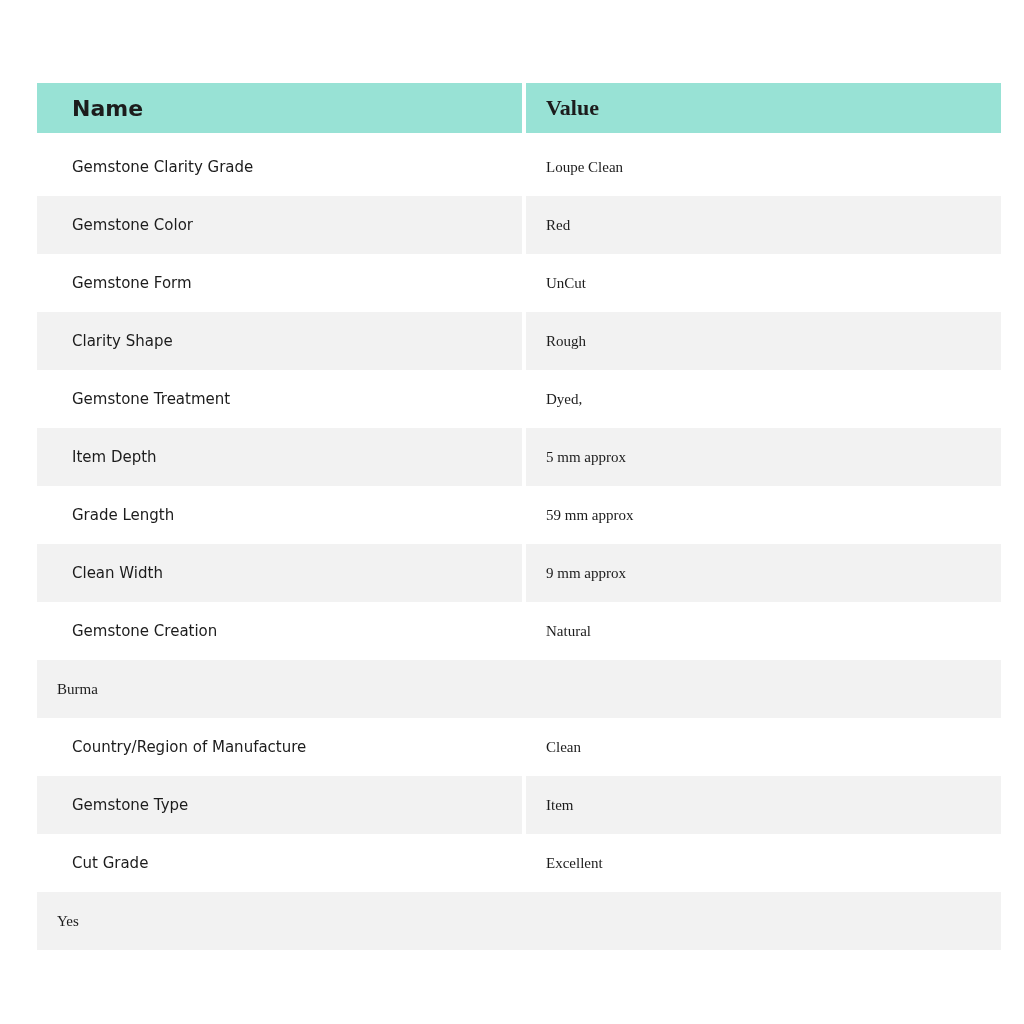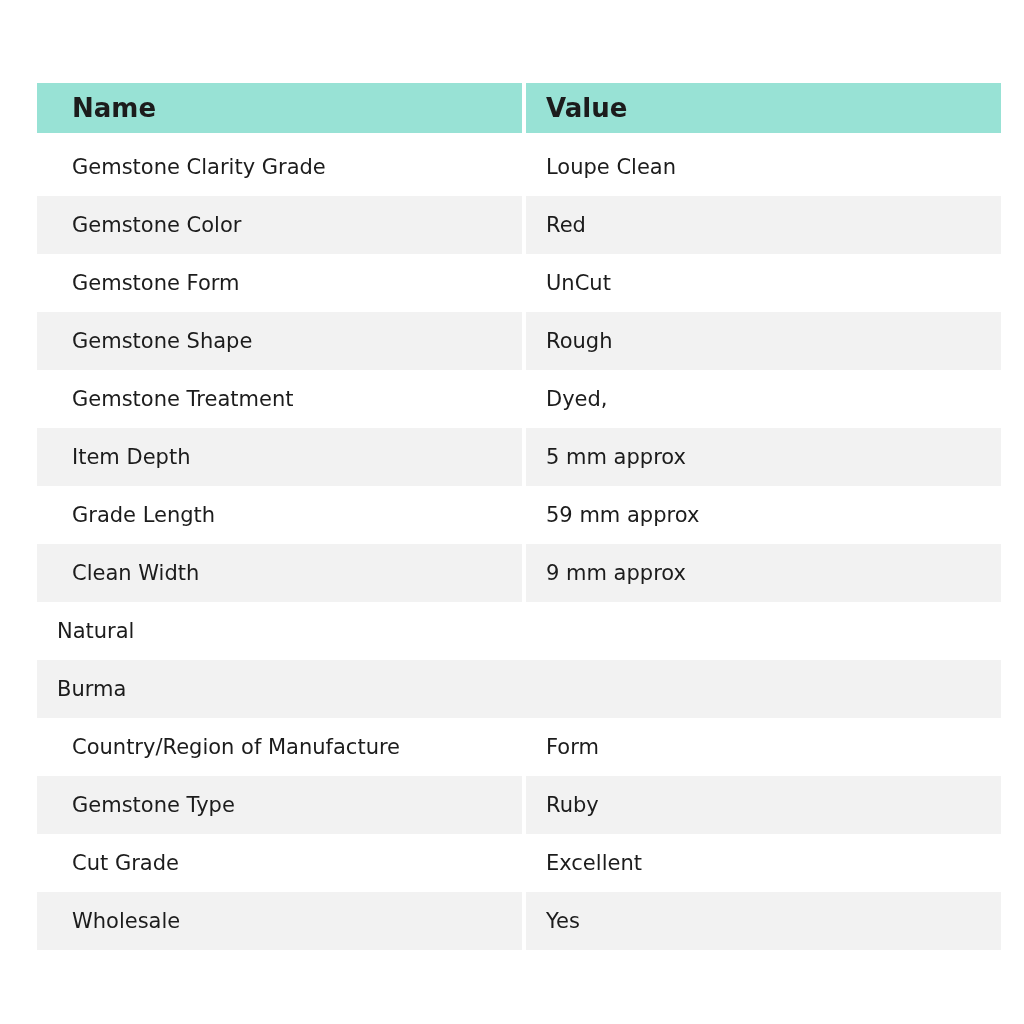--- a/index.html
+++ b/index.html
@@ -21,44 +21,45 @@
   }
   .spec-table{
     position:absolute;
     left:37px; top:83px;
     width:964px;
   }
   .header-row{
     display:flex;
     height:50px;
     margin-bottom:5px;
-    font-size:26px;
+    font-size:22px;
     font-weight:600;
   }
   .header-row .cell{
     background:var(--header-bg);
   }
   .cell{
     display:flex;
     align-items:center;
     height:100%;
   }
   .cell-name{
     width:485px;
     margin-right:4px;
     padding-left:35px;
   }
   .cell-value{
     flex:1;
     padding-left:20px;
+    font-family:Liberation Serif, serif;
   }
   .row{
     display:flex;
     height:58px;
-    font-size:21px;
+    font-size:15px;
     font-weight:400;
   }
   .row:nth-child(even) .cell{
     background:var(--stripe-bg);
   }
 </style>
 </head>
 <body>
 
 <div class="spec-table">
@@ -78,21 +79,21 @@
         <div class="cell cell-name">Gemstone Color</div>
         <div class="cell cell-value">Red</div>
       </div>
 
       <div class="row">
         <div class="cell cell-name">Gemstone Form</div>
         <div class="cell cell-value">UnCut</div>
       </div>
 
       <div class="row">
-        <div class="cell cell-name">Gemstone Shape</div>
+        <div class="cell cell-name">Clarity Shape</div>
         <div class="cell cell-value">Rough</div>
       </div>
 
       <div class="row">
         <div class="cell cell-name">Gemstone Treatment</div>
         <div class="cell cell-value">Dyed,</div>
       </div>
 
       <div class="row">
         <div class="cell cell-name">Item Depth</div>
@@ -103,41 +104,41 @@
         <div class="cell cell-name">Grade Length</div>
         <div class="cell cell-value">59 mm approx</div>
       </div>
 
       <div class="row">
         <div class="cell cell-name">Clean Width</div>
         <div class="cell cell-value">9 mm approx</div>
       </div>
 
       <div class="row">
+        <div class="cell cell-name">Gemstone Creation</div>
         <div class="cell cell-value">Natural</div>
       </div>
 
       <div class="row">
         <div class="cell cell-value">Burma</div>
       </div>
 
       <div class="row">
         <div class="cell cell-name">Country/Region of Manufacture</div>
-        <div class="cell cell-value">Form</div>
+        <div class="cell cell-value">Clean</div>
       </div>
 
 
       <div class="row">
         <div class="cell cell-name">Gemstone Type</div>
-        <div class="cell cell-value">Ruby</div>
+        <div class="cell cell-value">Item</div>
       </div>
 
       <div class="row">
         <div class="cell cell-name">Cut Grade</div>
         <div class="cell cell-value">Excellent</div>
       </div>
 
       <div class="row">
-        <div class="cell cell-name">Wholesale</div>
         <div class="cell cell-value">Yes</div>
       </div>
     </div>
 </div>
 
 </body></html>

